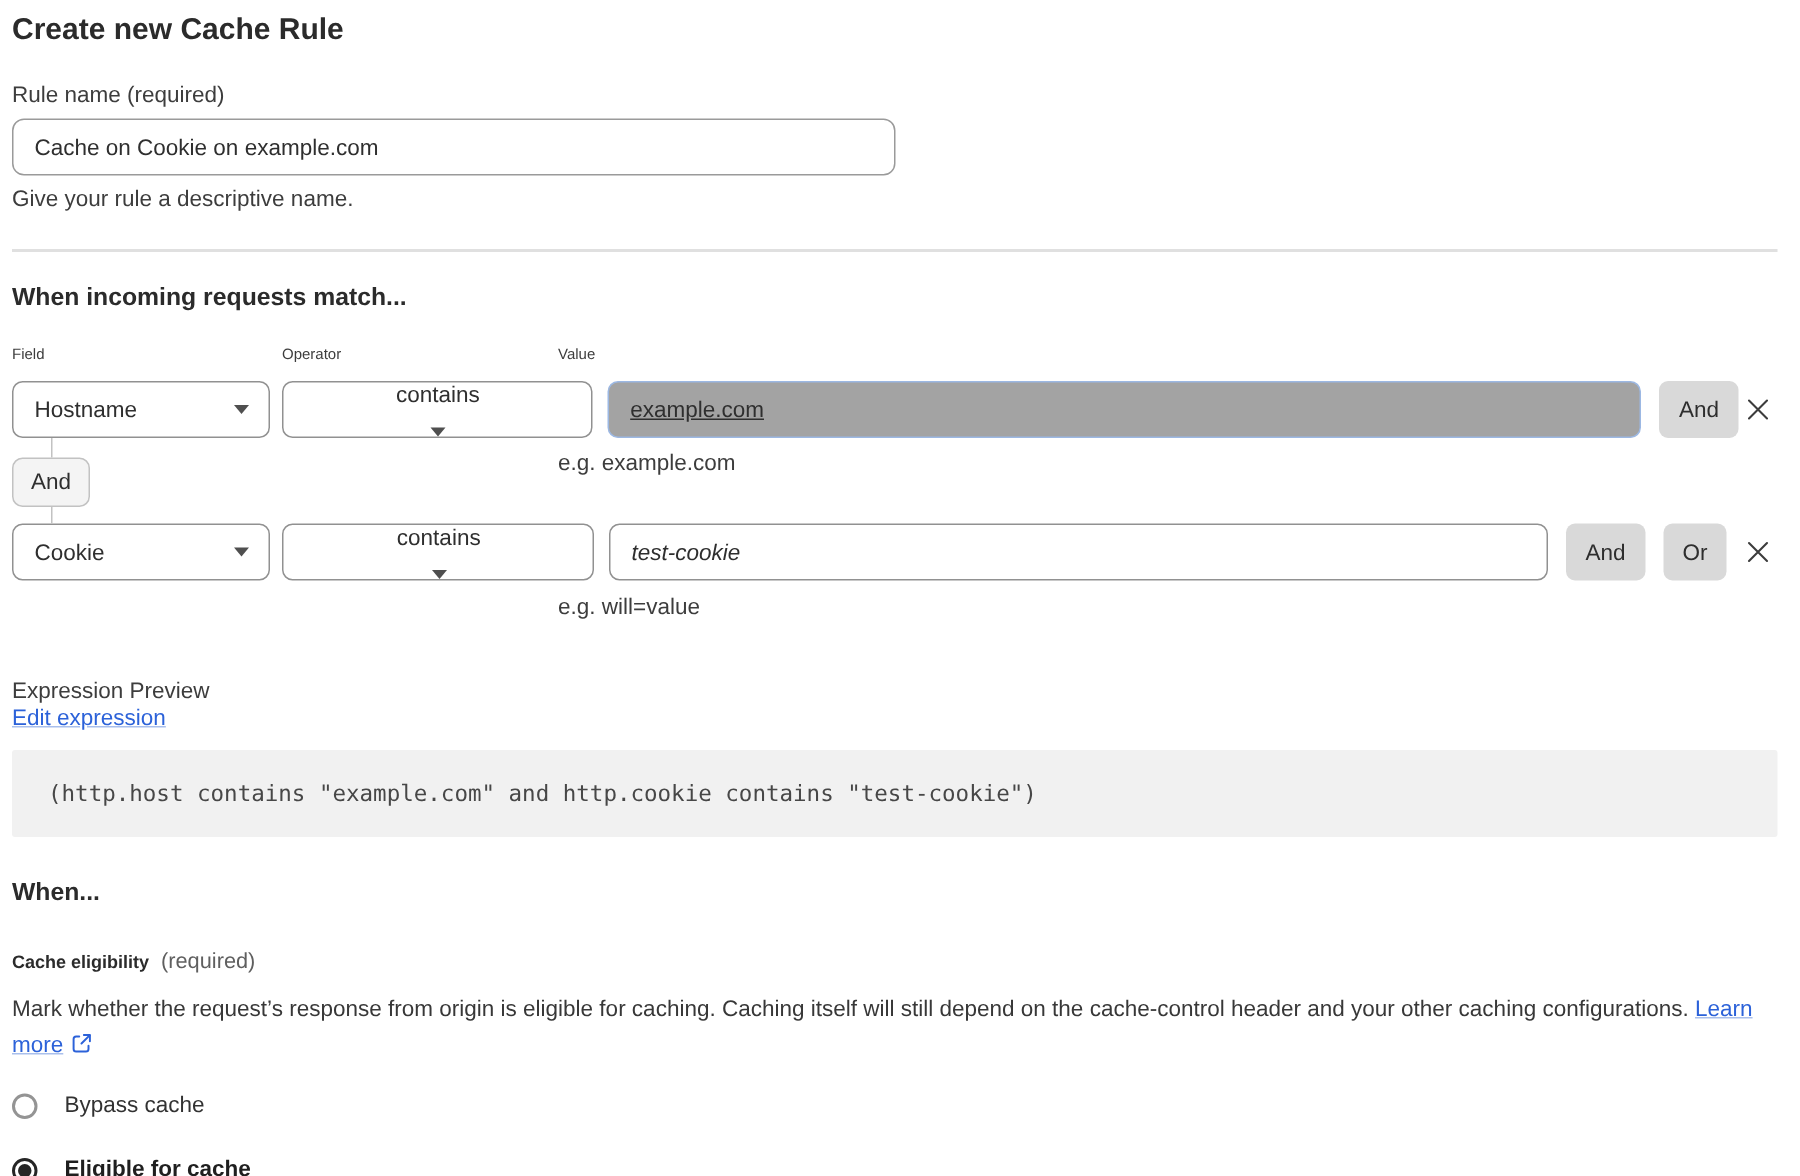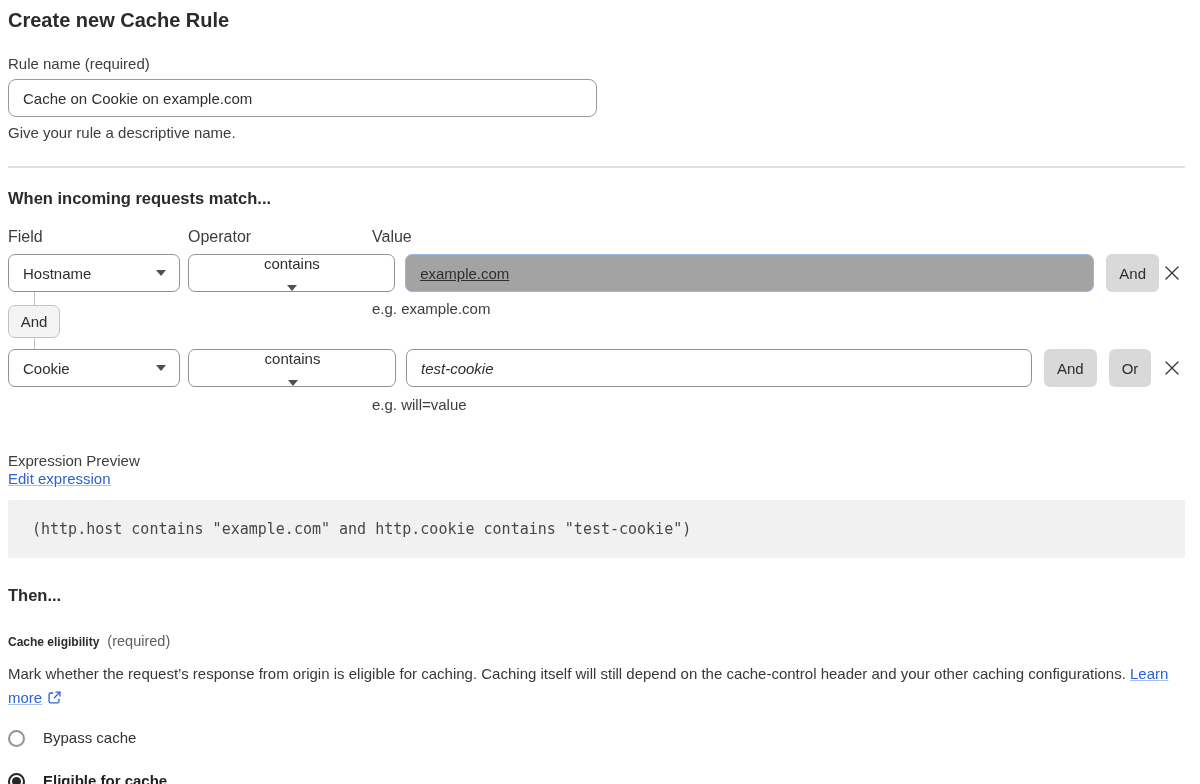--- a/index.html
+++ b/index.html
@@ -19,21 +19,21 @@
     border: 1px solid #9a9a9a; border-radius: 8px;
     padding: 0 14px; font-size: 15px; color: #2f2f2f;
     font-family: inherit; background: #fff; display: block; outline: none;
   }
   .helper { margin-top: 7px; font-size: 15px; line-height: 18px; color: #3d3d3d; }
 
   .divider { border: none; border-top: 2px solid #e0e0e0; margin: 24px 0 0 0; }
 
   .section-heading { margin-top: 20px; font-size: 16.5px; line-height: 20px; font-weight: 700; color: #2b2b2b; }
 
-  .cols { display: flex; margin-top: 20px; font-size: 16px; line-height: 18px; color: #3d3d3d; }
+  .cols { display: flex; margin-top: 20px; font-size: 10px; line-height: 18px; color: #3d3d3d; }
   .col-field { width: 172px; margin-right: 8px; }
   .col-op { width: 174px; margin-right: 10px; }
 
   .rows-wrap { position: relative; margin-top: 8px; }
   .crow { display: flex; align-items: stretch; height: 38px; }
   .crow2 { margin-top: 31px; }
 
   .select {
     width: 172px; height: 38px; background: #fff;
     border: 1px solid #919191; border-radius: 7px;
@@ -176,21 +176,21 @@
     <button class="connector-btn">And</button>
     <div class="conn-line line-bot"></div>
   </div>
 
   <div class="expr-row">
     <div class="expr-label">Expression Preview</div>
     <a class="edit-link">Edit expression</a>
   </div>
   <div class="code-block"><code>(http.host contains "example.com" and http.cookie contains "test-cookie")</code></div>
 
-  <div class="section-heading then-heading">Then...</div>
+  <div class="section-heading then-heading">When...</div>
 
   <div class="ce-row">
     <span class="ce-heading">Cache eligibility</span>
     <span class="req-note">(required)</span>
   </div>
 
   <p class="desc"><span>Mark whether the request’s response from origin is eligible for caching. Caching itself will still depend on the cache-control header and your other caching configurations.</span>
     <a class="learn-link">Learn more</a><svg class="ext-icon" width="15" height="15" viewBox="0 0 16 16" fill="none" stroke="#2c62d9" stroke-width="1.4" stroke-linecap="round" stroke-linejoin="round">
       <path d="M6.2 3.2H4A1.8 1.8 0 0 0 2.2 5v7A1.8 1.8 0 0 0 4 13.8h7a1.8 1.8 0 0 0 1.8-1.8V9.8"></path>
       <path d="M9.5 2.2h4.3v4.3"></path>

